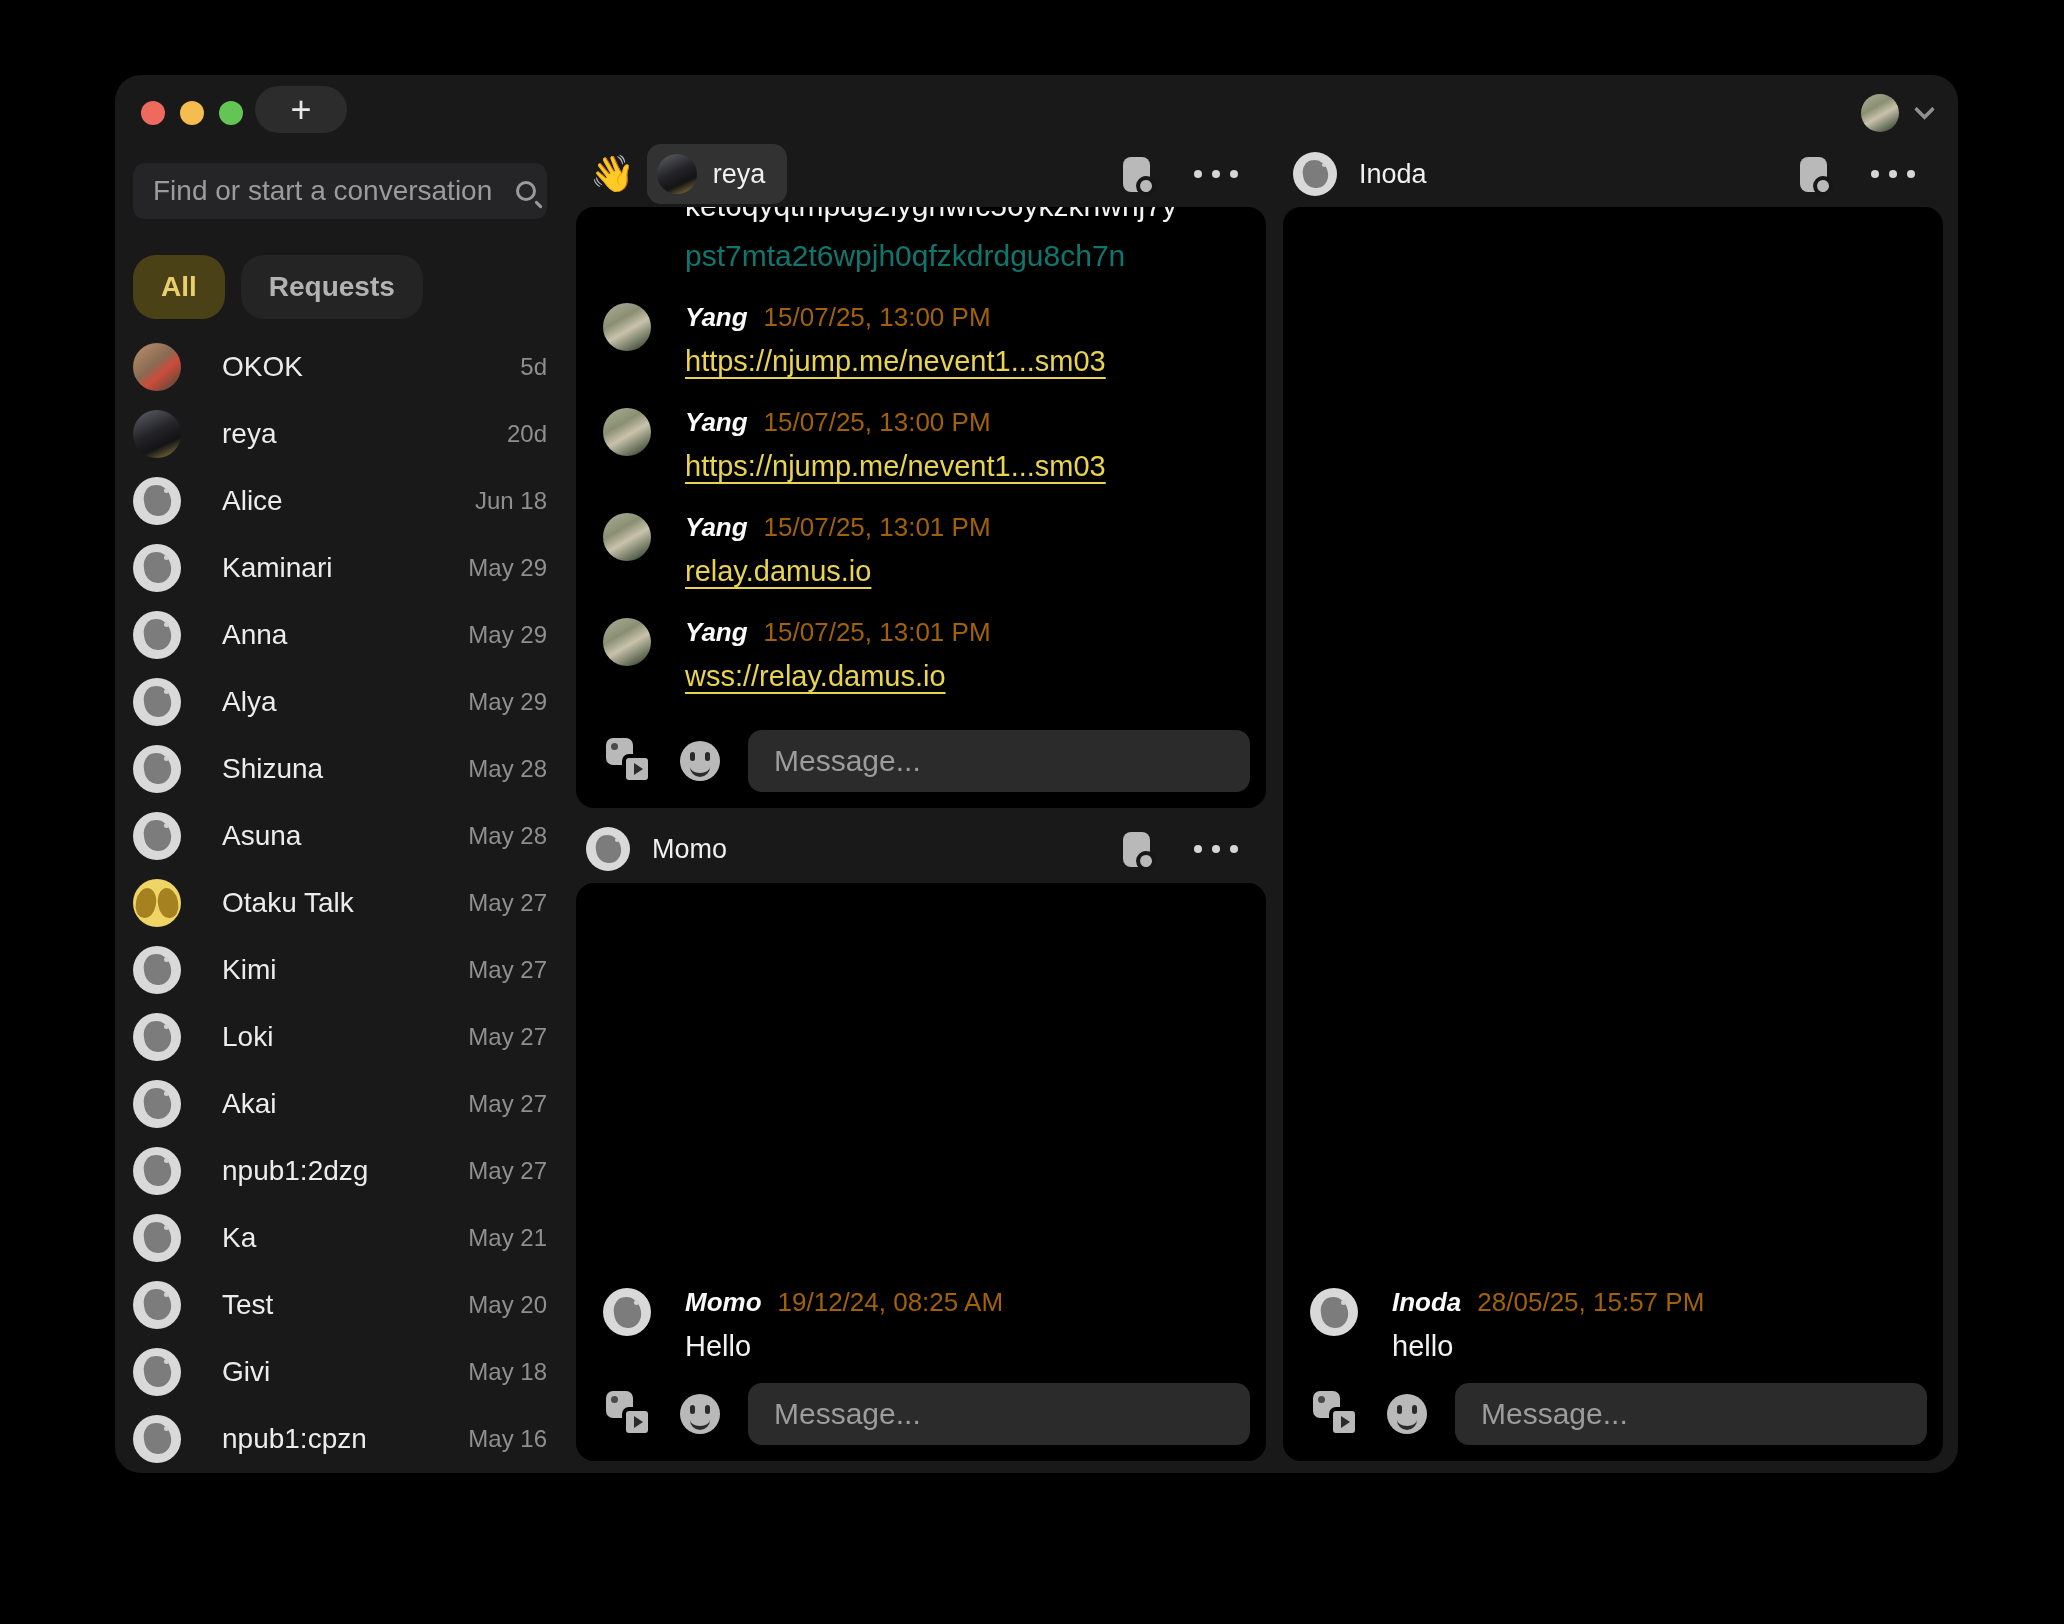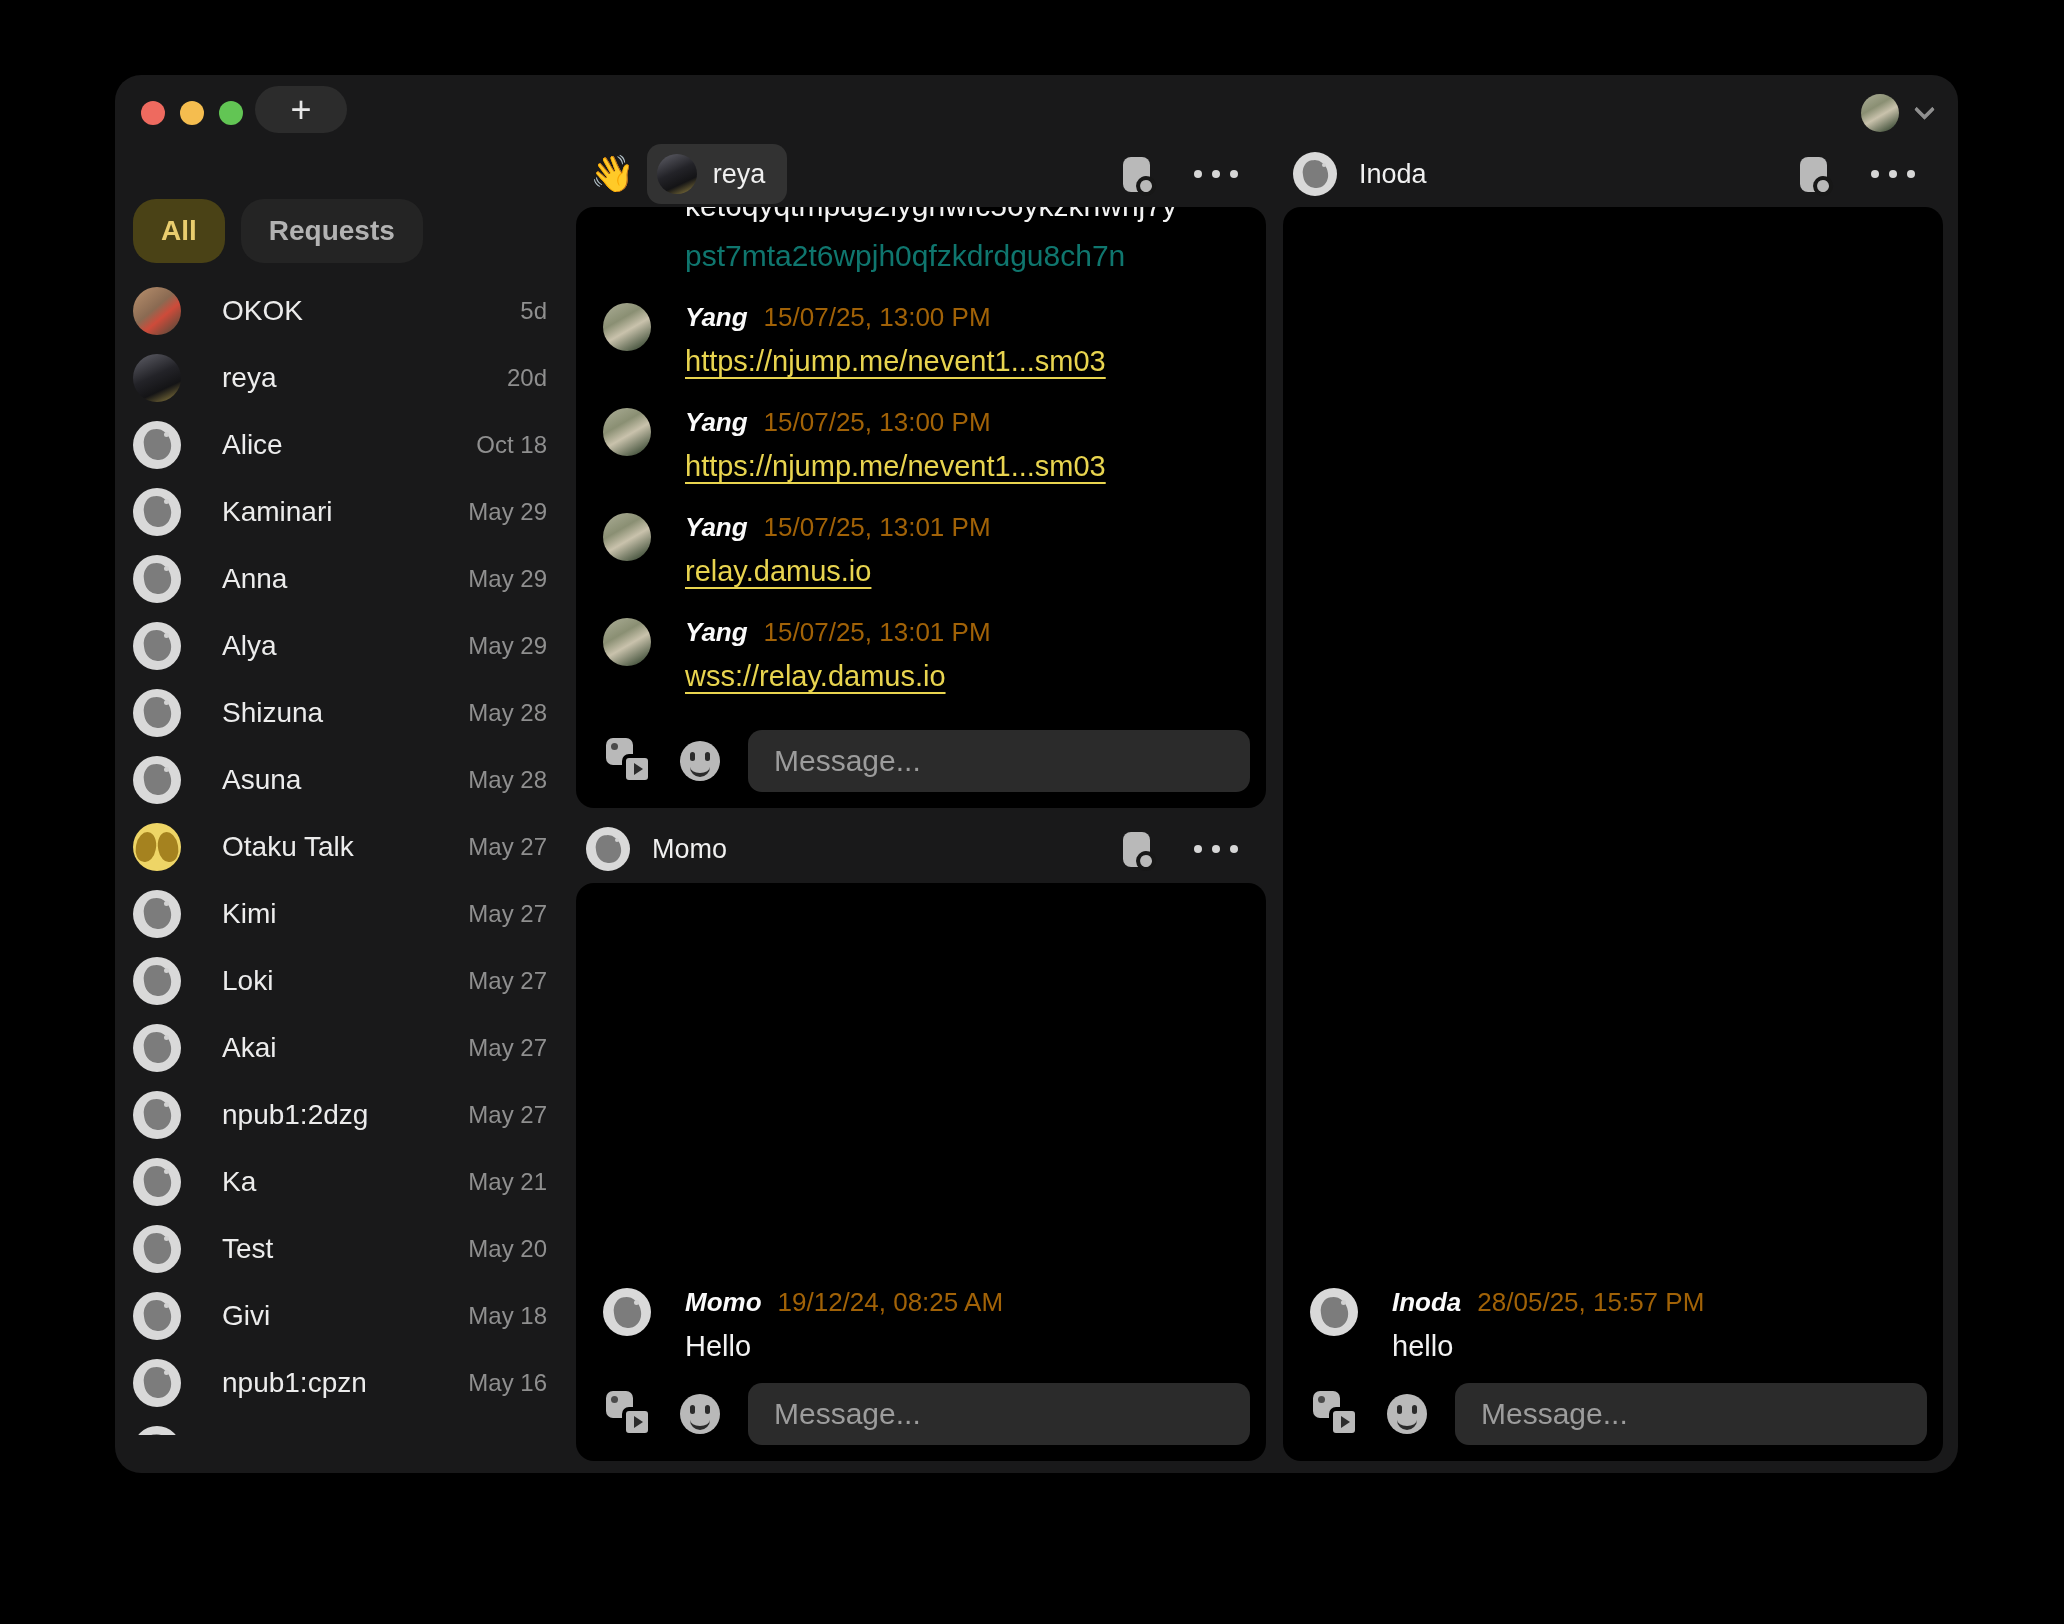--- a/index.html
+++ b/index.html
@@ -133,39 +133,43 @@
     <div class="dot yellow"></div>
     <div class="dot green"></div>
   </div>
   <div class="plus-btn">+</div>
   <div class="account">
     <div class="avatar av-photo-yang" style="width:38px;height:38px;"></div>
     <div class="chev"></div>
   </div>
 
   <div class="sidebar">
+    <div class="search">
+      <input type="text" placeholder="Find or start a conversation" style="">
+      <span class="mag"></span>
+    </div>
     <div class="tabs">
       <div class="tab active">All</div>
       <div class="tab inactive">Requests</div>
     </div>
     <div class="conv-list" id="conv-list">
         <div class="conv-row">
           <div class="avatar av-photo-okok"></div>
           <span class="conv-name">OKOK</span>
           <span class="conv-date">5d</span>
         </div>
         <div class="conv-row">
           <div class="avatar av-photo-reya"></div>
           <span class="conv-name">reya</span>
           <span class="conv-date">20d</span>
         </div>
         <div class="conv-row">
           <div class="avatar av-default"></div>
           <span class="conv-name">Alice</span>
-          <span class="conv-date">Oct 18</span>
+          <span class="conv-date">Jun 18</span>
         </div>
         <div class="conv-row">
           <div class="avatar av-default"></div>
           <span class="conv-name">Kaminari</span>
           <span class="conv-date">May 29</span>
         </div>
         <div class="conv-row">
           <div class="avatar av-default"></div>
           <span class="conv-name">Anna</span>
           <span class="conv-date">May 29</span>

